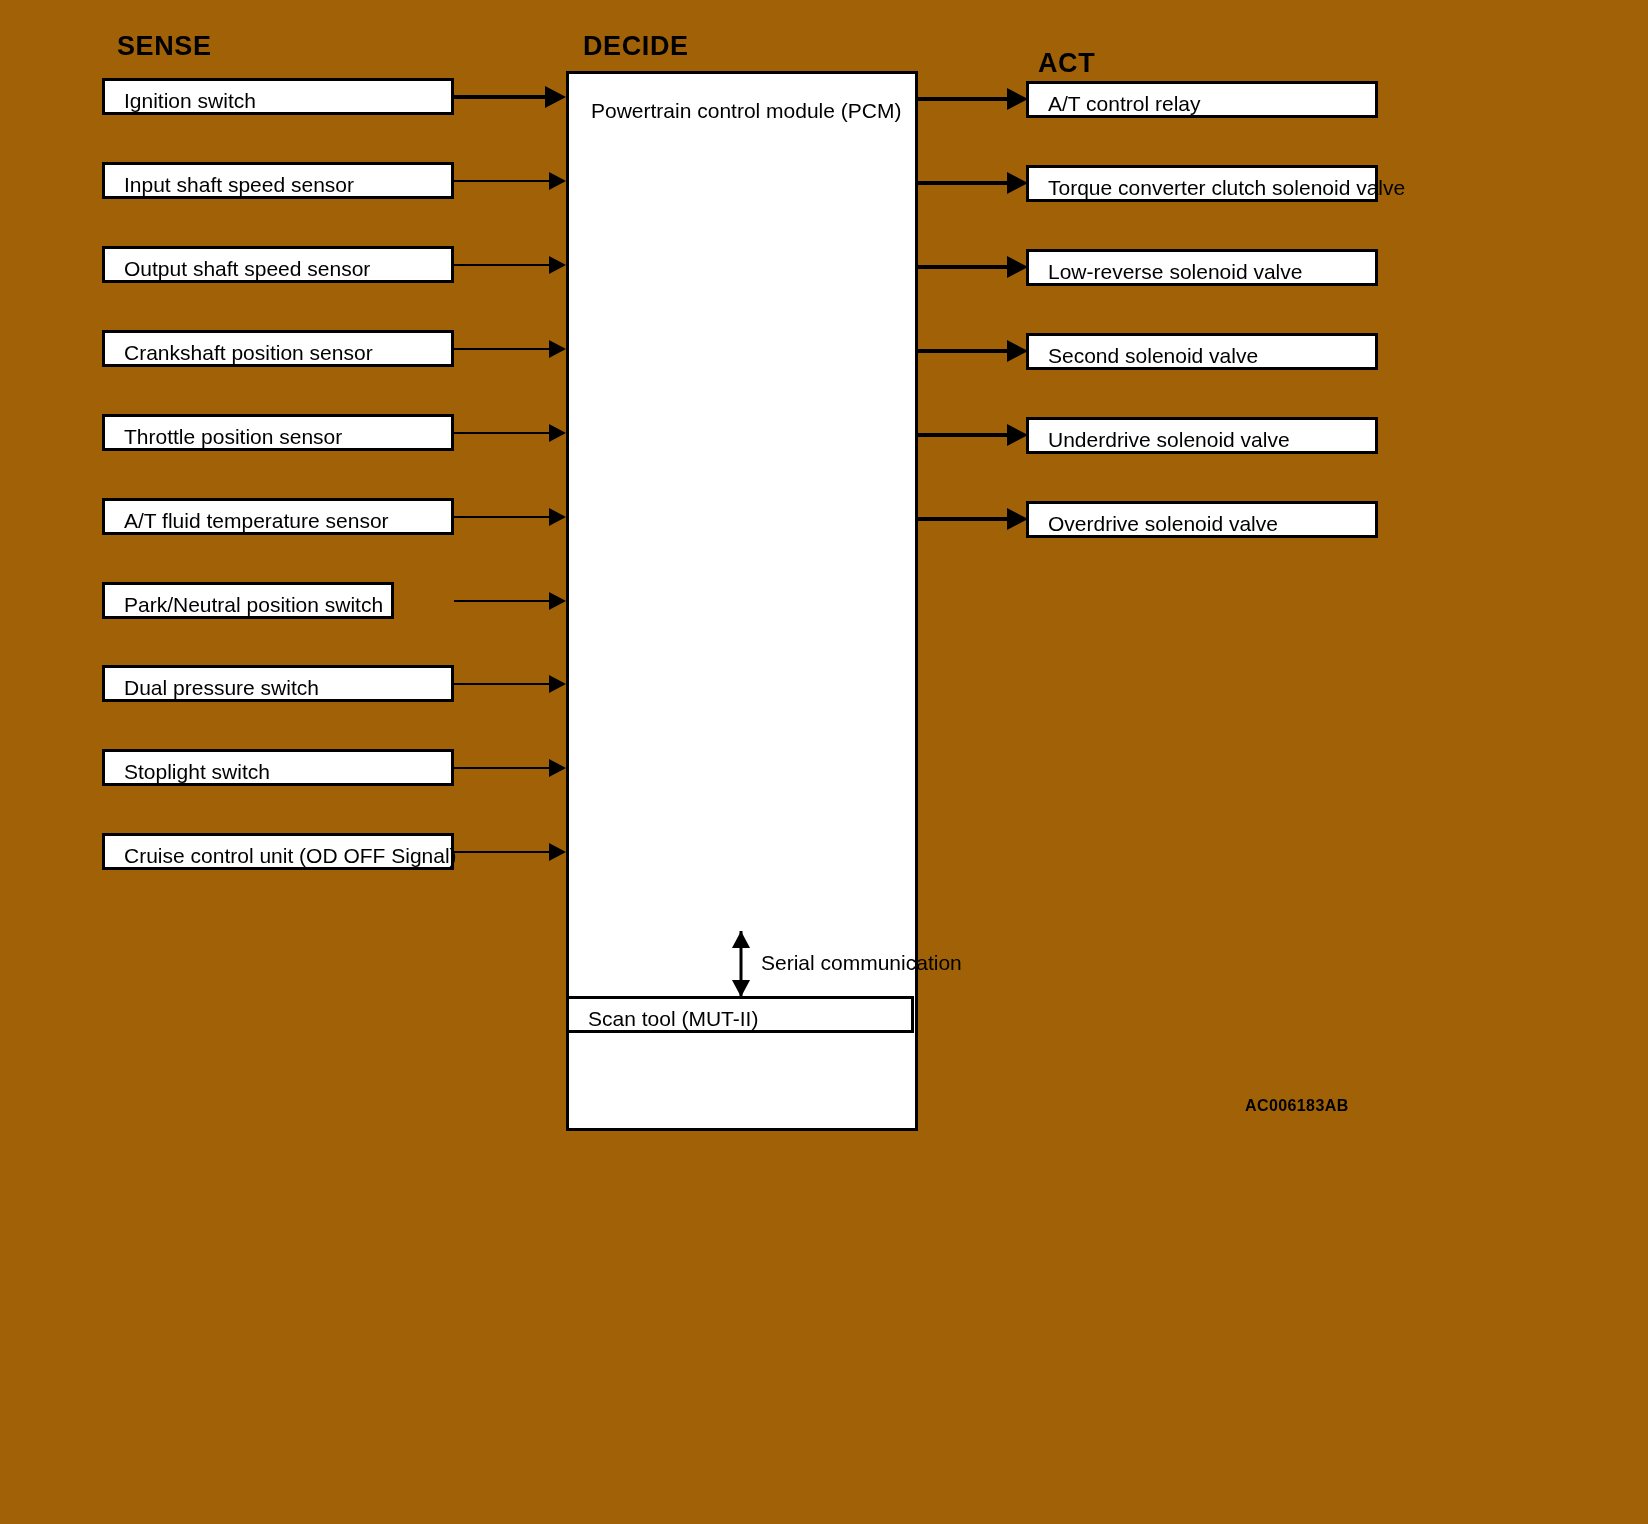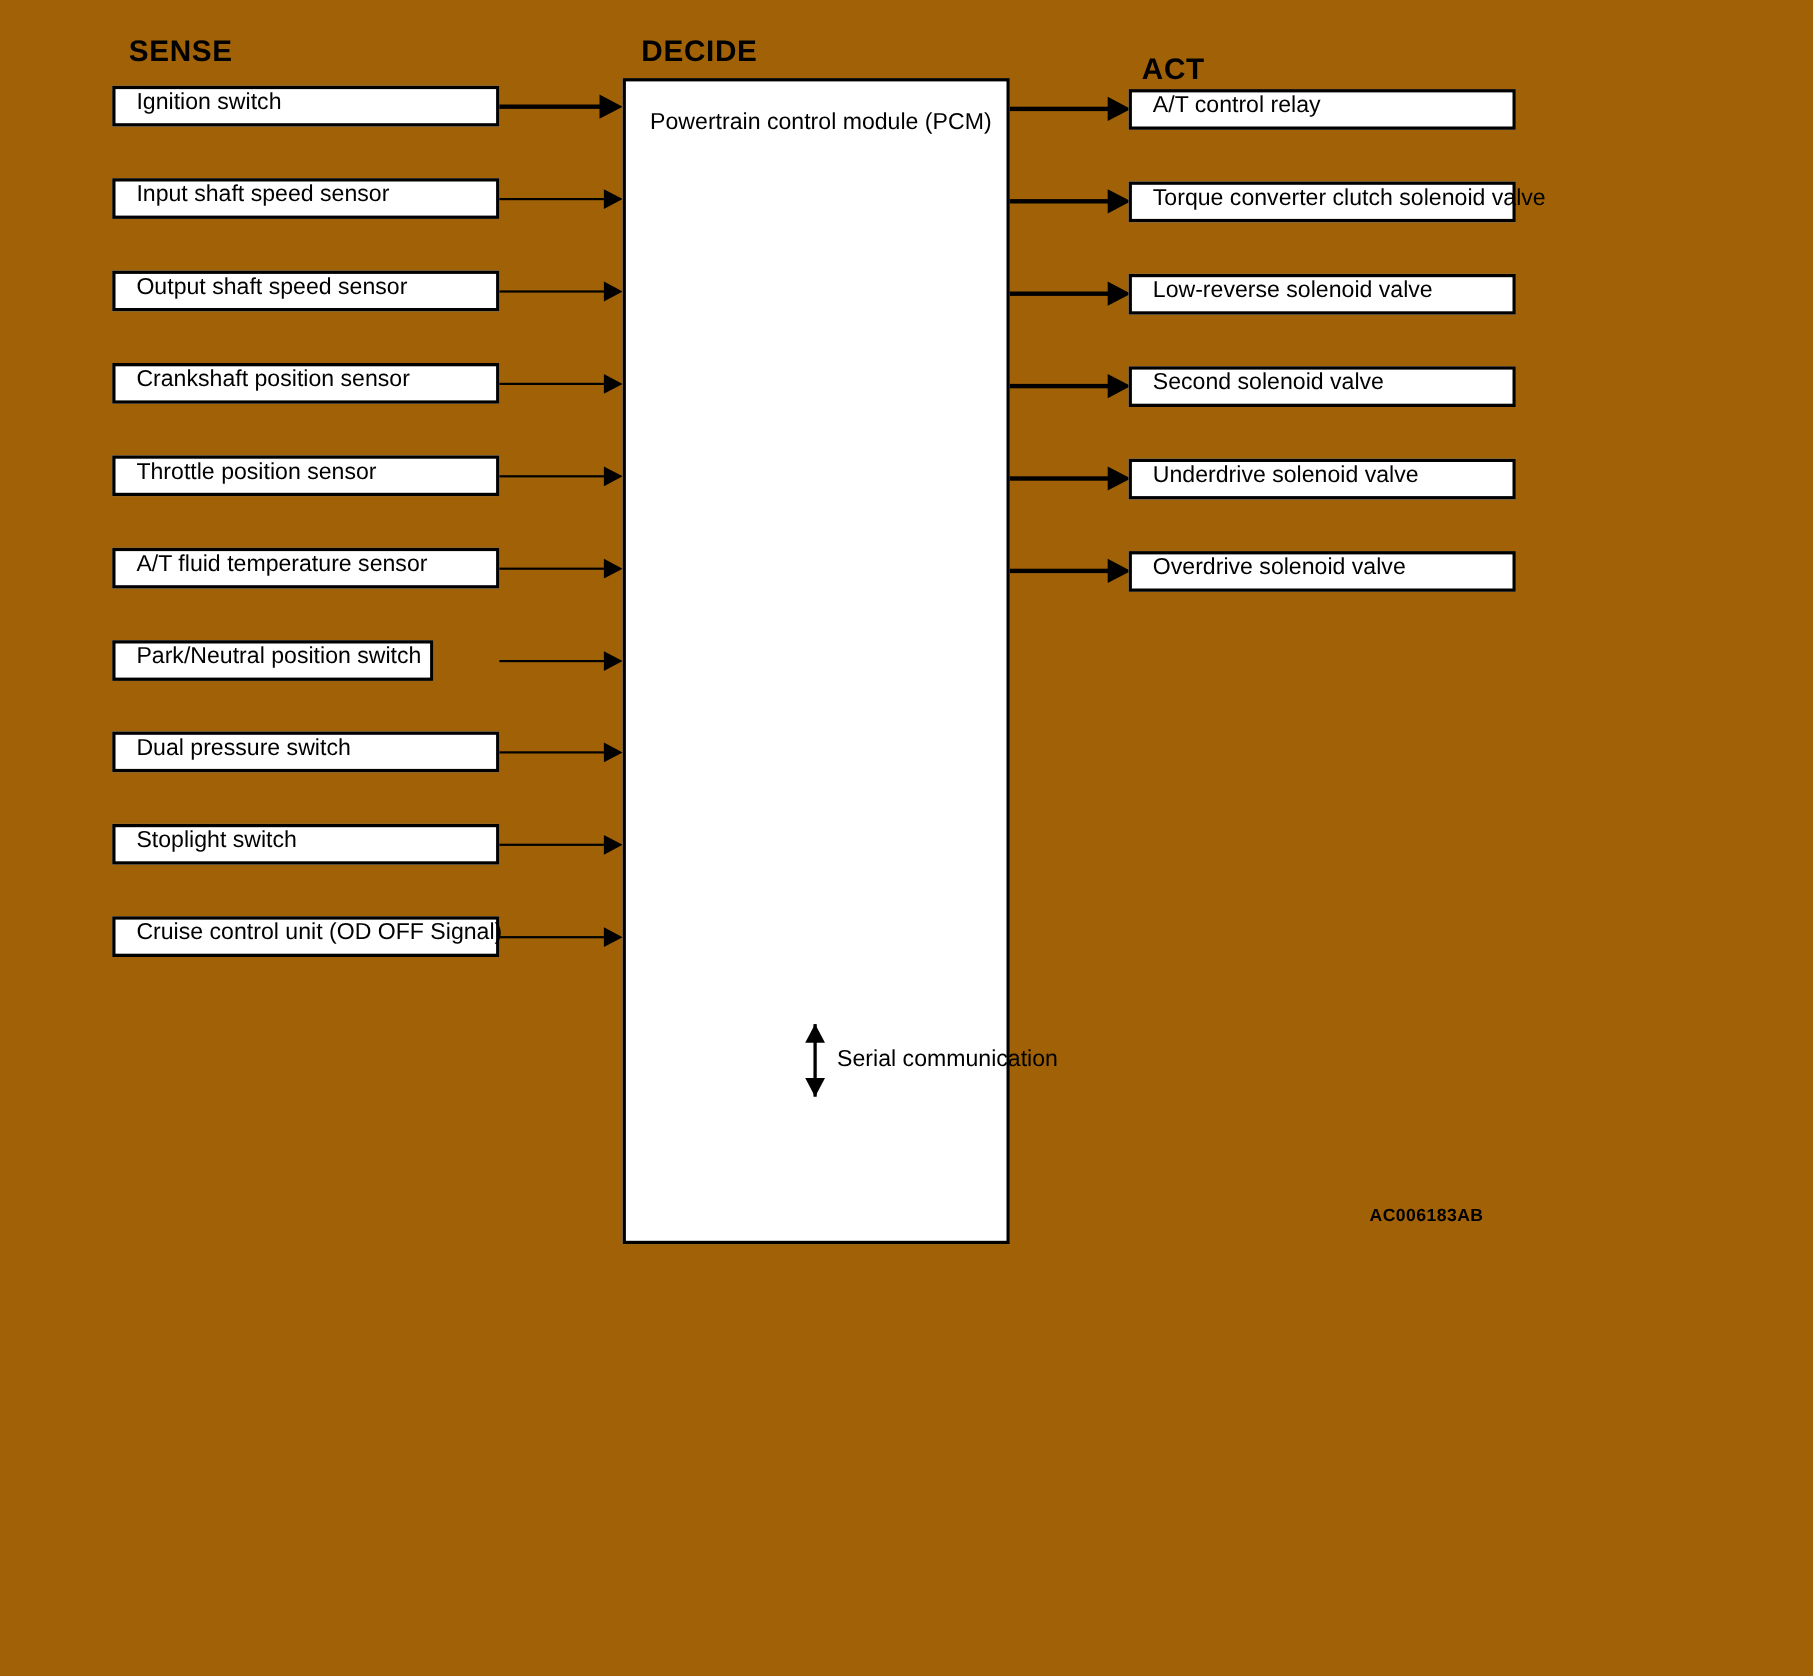--- a/index.html
+++ b/index.html
@@ -29,21 +29,21 @@
     line-height: 1;
   }
 
   
   .box {
     position: absolute;
     box-sizing: border-box;
     border: 3px solid #000000;
     background: #ffffff;
     display: flex;
-    align-items: flex-start;
+    align-items: flex-end;
   }
   .box > .box-label {
     font-size: 21px;
     line-height: 1.1;
     white-space: nowrap;
     padding-left: 19px;
   }
 
   
   .pcm-box {
@@ -273,16 +273,19 @@
     <span class="box-label">Overdrive solenoid valve</span>
   </div>
 
   <div class="arrow-v" style="left:741px; top:931px; height:66px;">
     <div class="shaft-v"></div>
     <div class="head-up"></div>
     <div class="head-down"></div>
   </div>
   <div class="annot" style="left:761px; top:952px;">Serial communication</div>
 
+  <div class="box" style="left:566px; top:996px; width:348px; height:37px;">
+    <span class="box-label">Scan tool (MUT-II)</span>
+  </div>
 
   <div class="figure-code" style="left:1245px; top:1098px;">AC006183AB</div>
 
 </div>
 
 </body></html>

